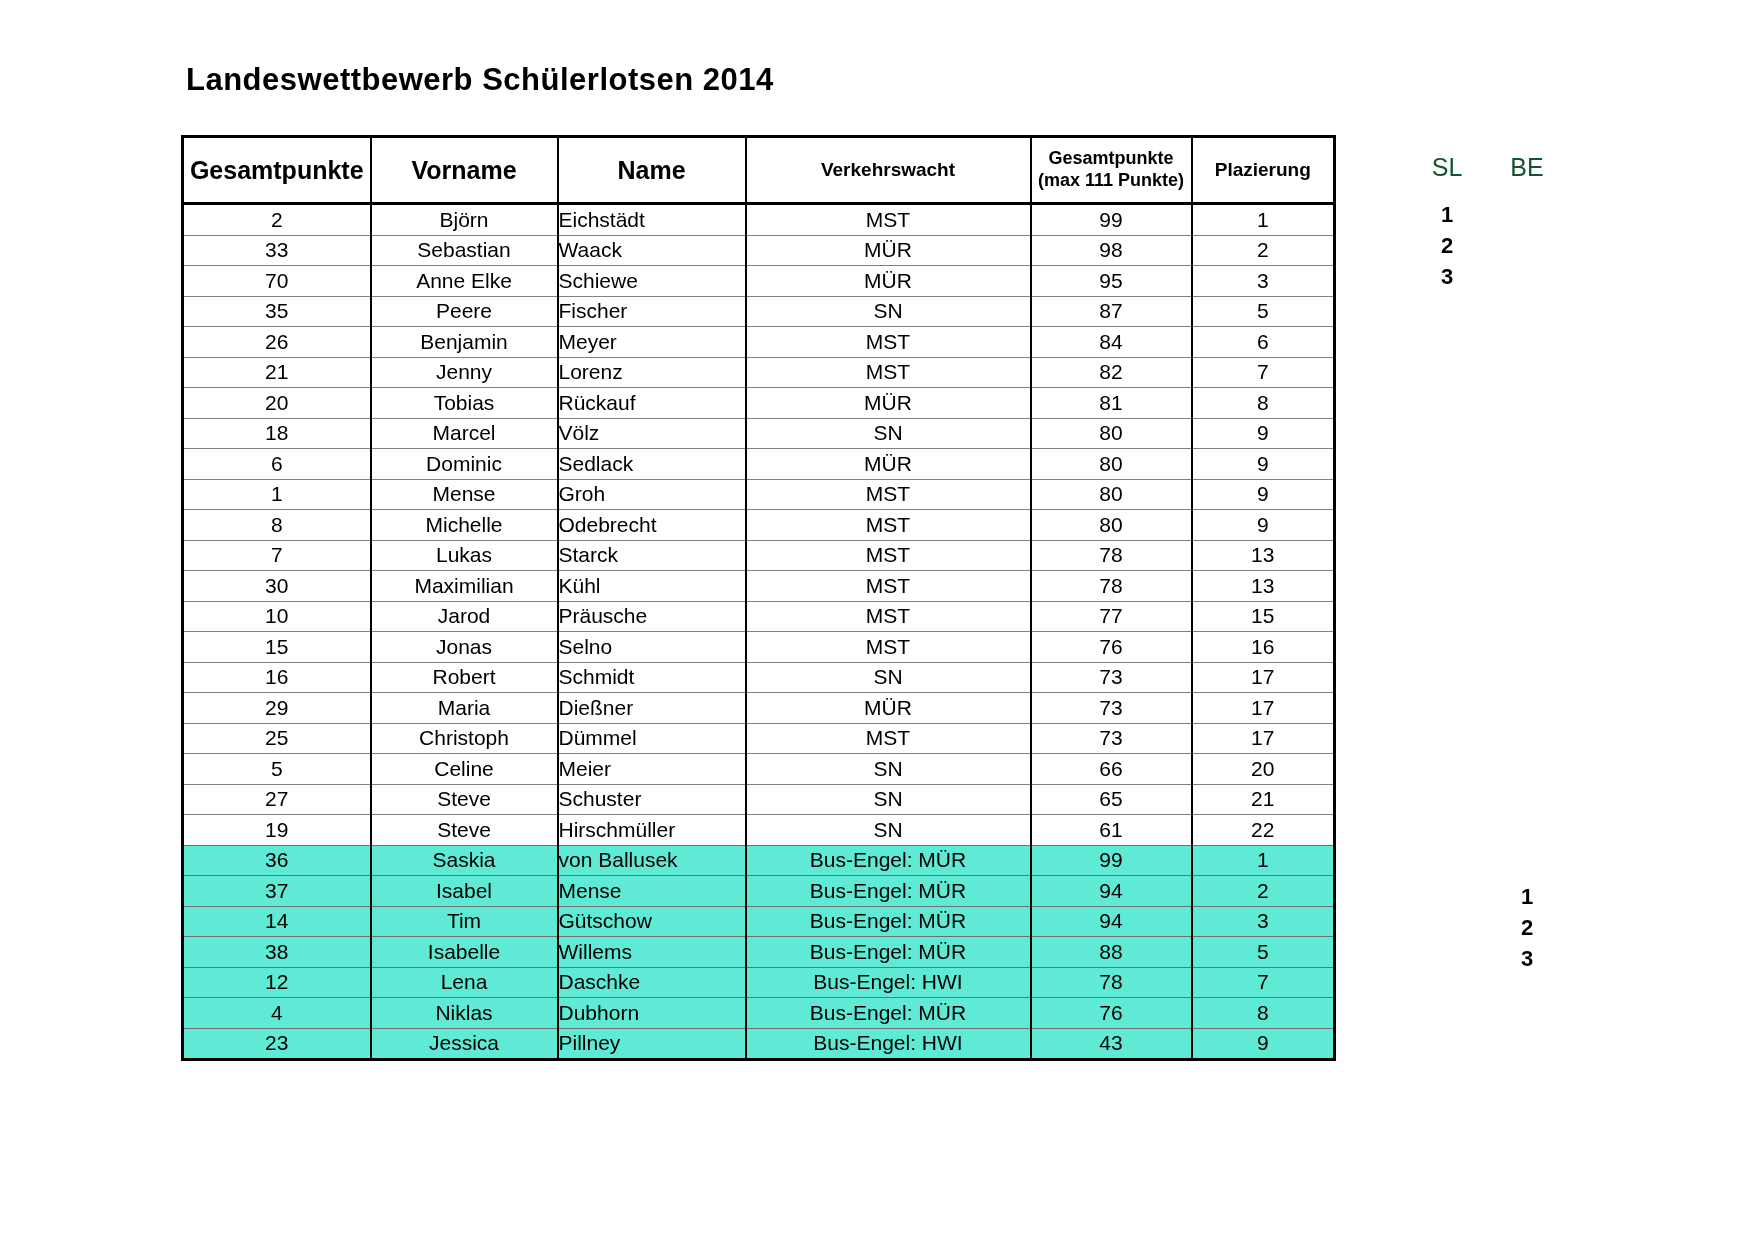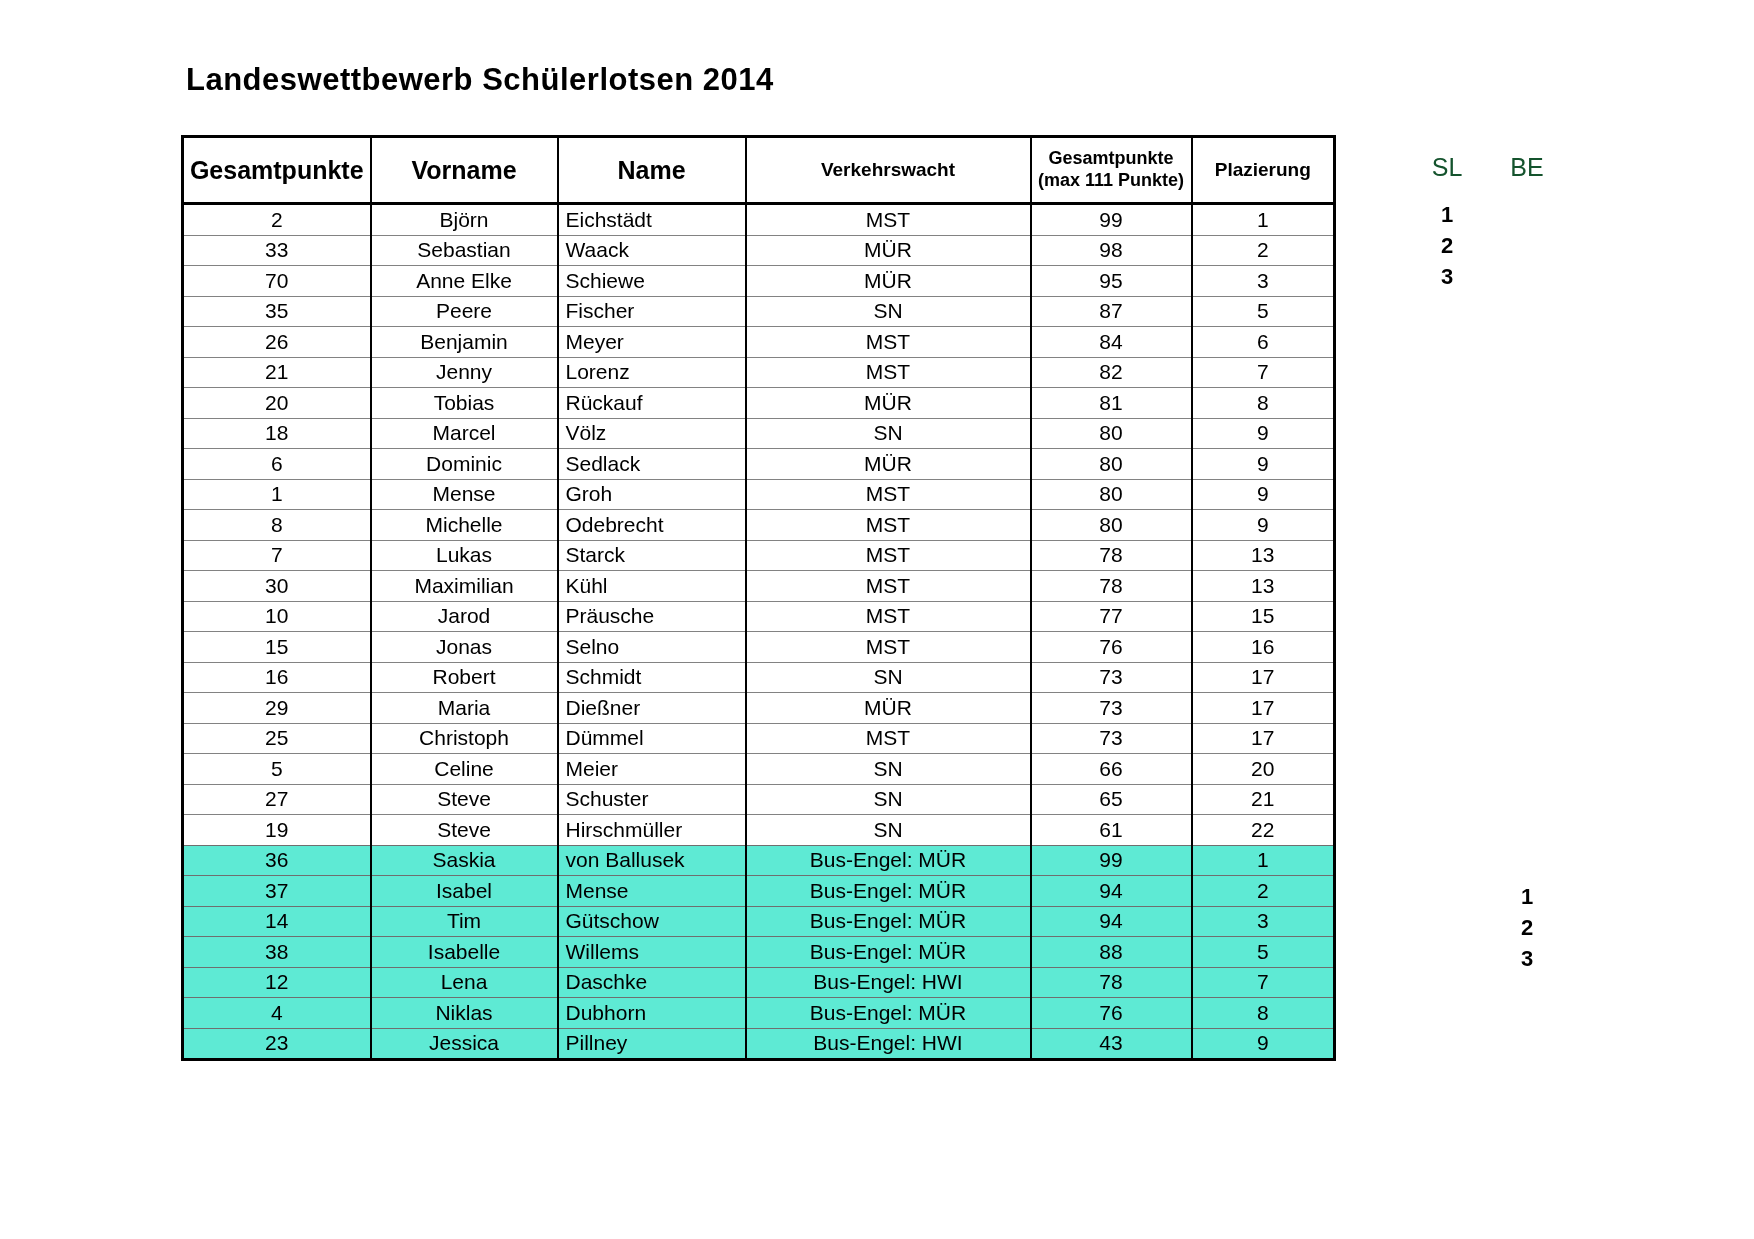--- a/index.html
+++ b/index.html
@@ -60,21 +60,21 @@
     white-space: nowrap;
     overflow: hidden;
   }
   table.results td:last-child { border-right: none; }
   table.results tr.be td {
     background: #5eead4;
     border-top-color: #6f6f6f;
   }
   table.results td.c-name {
     text-align: left;
-    padding-left: 7px;
+    padding-left: 0;
   }
   .side-label {
     position: absolute;
     top: 135px;
     height: 64px;
     line-height: 64px;
     width: 80px;
     text-align: center;
     font-size: 25px;
     color: #14532d;

